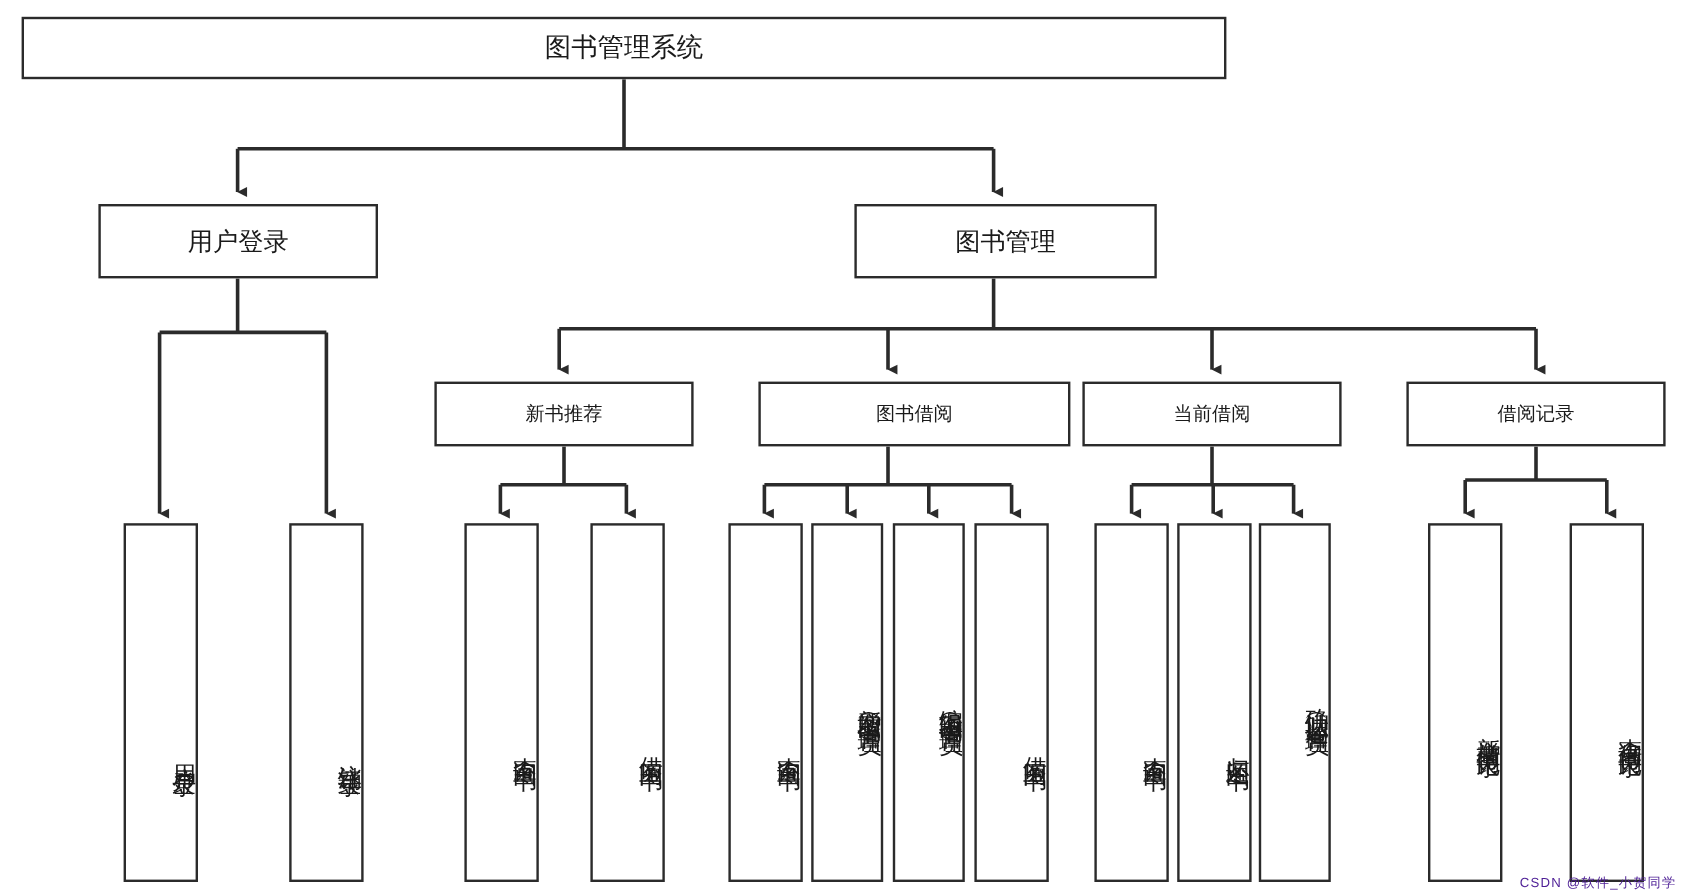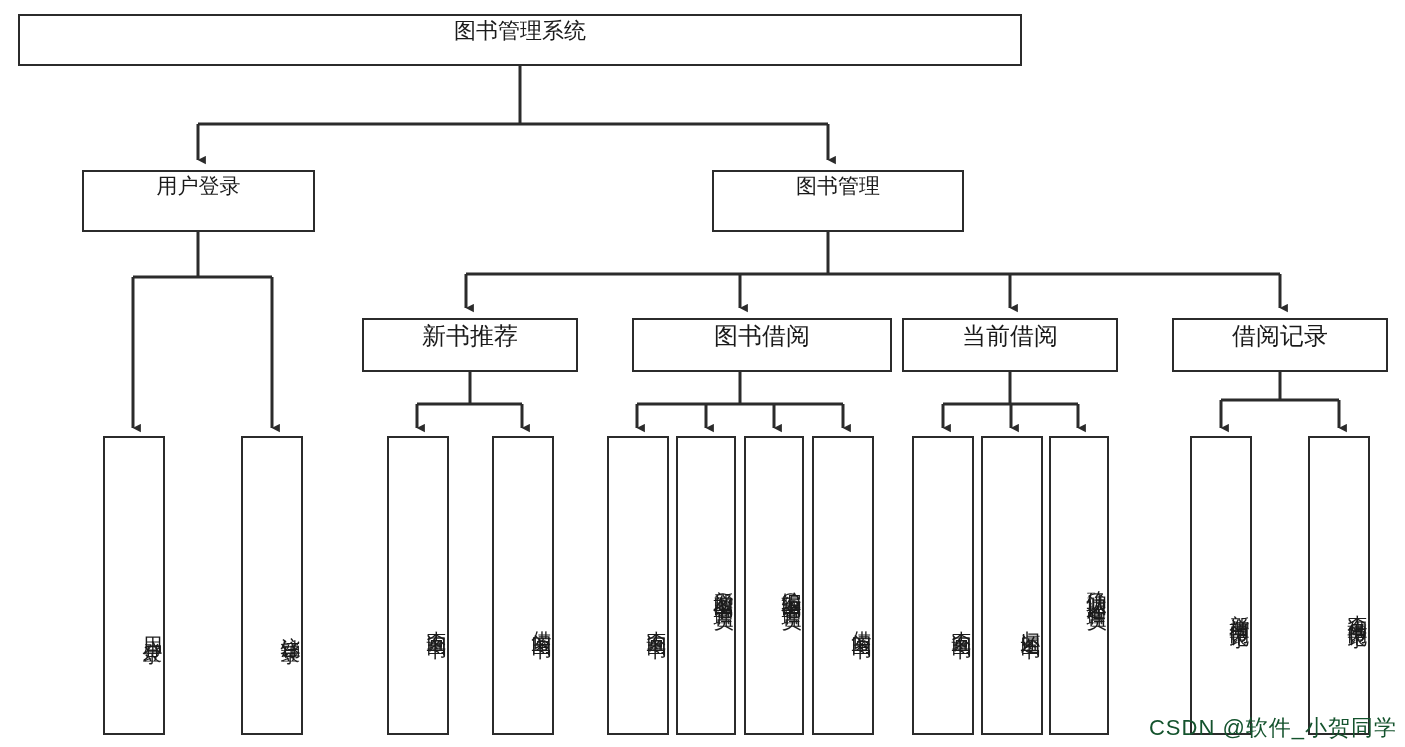--- a/index.html
+++ b/index.html
@@ -15,47 +15,48 @@
   
   #wires{position:absolute;left:0;top:0;width:1405px;height:747px;}
 
   
   .node{
     position:absolute;
     box-sizing:border-box;
     background:#ffffff;
     border:2.5px solid #2b2b2b;
     display:flex;
+    align-items:center;
     justify-content:center;
     color:#1a1a1a;
     z-index:2;
   }
   .node.root{font-size:22px;}
   .node.lvl2{font-size:21px;}
-  .node.lvl3{font-size:24px;}
+  .node.lvl3{font-size:16px;}
 
   
   .node.leaf{
     writing-mode:vertical-rl;
     text-orientation:upright;
     align-items:flex-start;
     justify-content:center;
     padding-top:10px;
     font-size:20px;
     letter-spacing:3px;
     line-height:1;
   }
   .node.leaf .txt{display:block;white-space:nowrap;}
 
   
   #watermark{
     position:absolute;
     right:8px;bottom:4px;
-    font-size:22px;
-    color:#14532d;
+    font-size:11px;
+    color:#4c1d95;
     letter-spacing:1px;
     z-index:5;
     white-space:nowrap;
   }
 </style>
 </head>
 <body>
 
 <div id="canvas">
 

